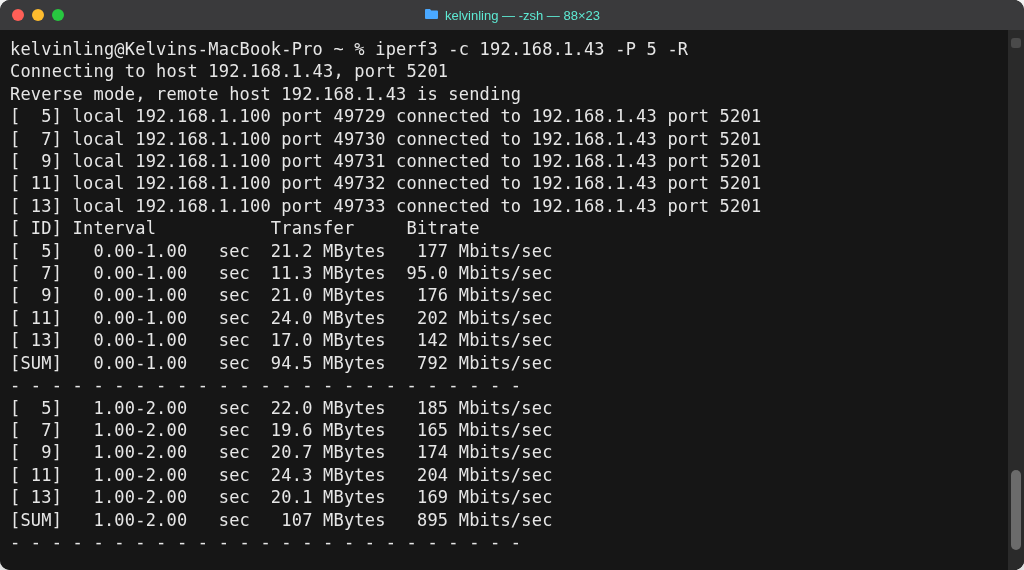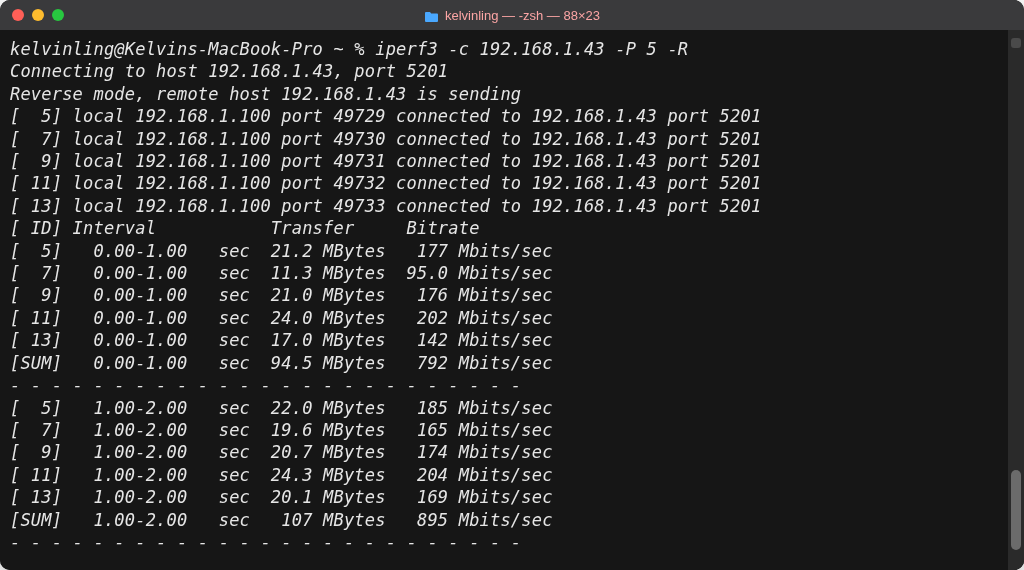--- a/index.html
+++ b/index.html
@@ -38,44 +38,43 @@
       height: 12px;
       border-radius: 50%;
     }
     .light-close { background: #ff5f57; }
     .light-min   { background: #febc2e; }
     .light-max   { background: #28c840; }
     .title-center {
       position: absolute;
       left: 0; right: 0;
       text-align: center;
-      color: #fca5a5;
+      color: #5eead4;
       font-family: -apple-system, BlinkMacSystemFont, "Segoe UI", sans-serif;
       font-size: 13px;
       font-weight: 500;
       display: flex;
       justify-content: center;
-      align-items: flex-end;
+      align-items: flex-start;
       gap: 6px;
       pointer-events: none;
     }
     .folder-icon svg { display: block; }
     .term-body {
       flex: 1;
       background: #161616;
       color: #e6e6e6;
       font-size: 17px;
       line-height: 22.4px;
       padding: 8px 10px 8px 10px;
       white-space: pre;
       font-weight: 500;
       letter-spacing: 0.2px;
       overflow: hidden;
       position: relative;
-      font-style: italic;
     }
     .scrollbar-track {
       position: absolute;
       top: 0; right: 0; bottom: 0;
       width: 16px;
       background: #2a2a2a;
     }
     .scrollbar-thumb {
       position: absolute;
       right: 3px;

